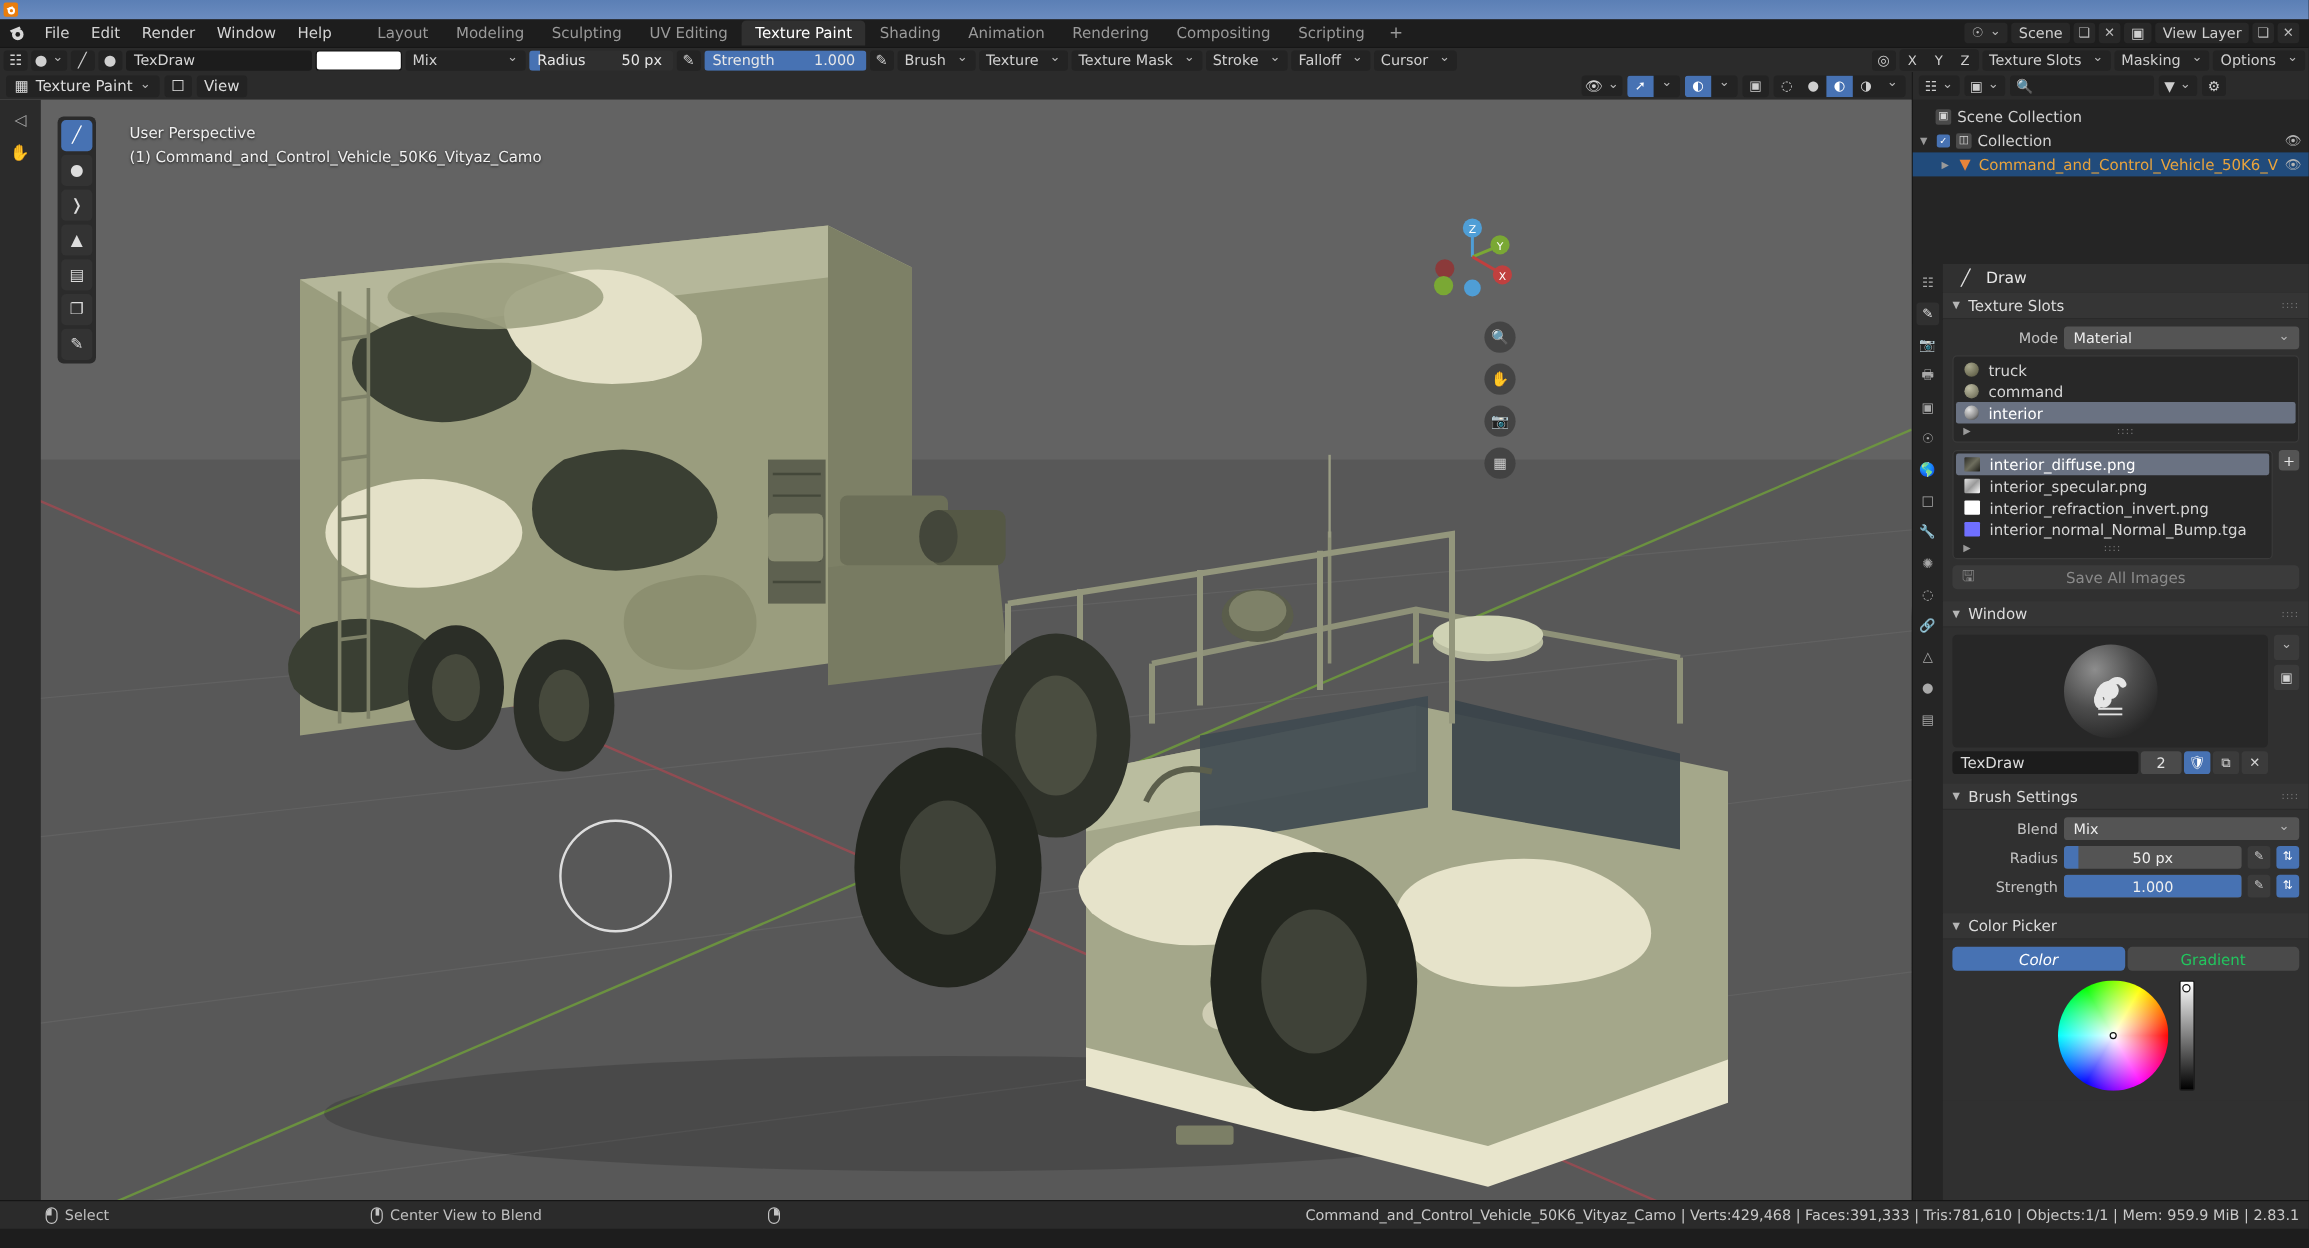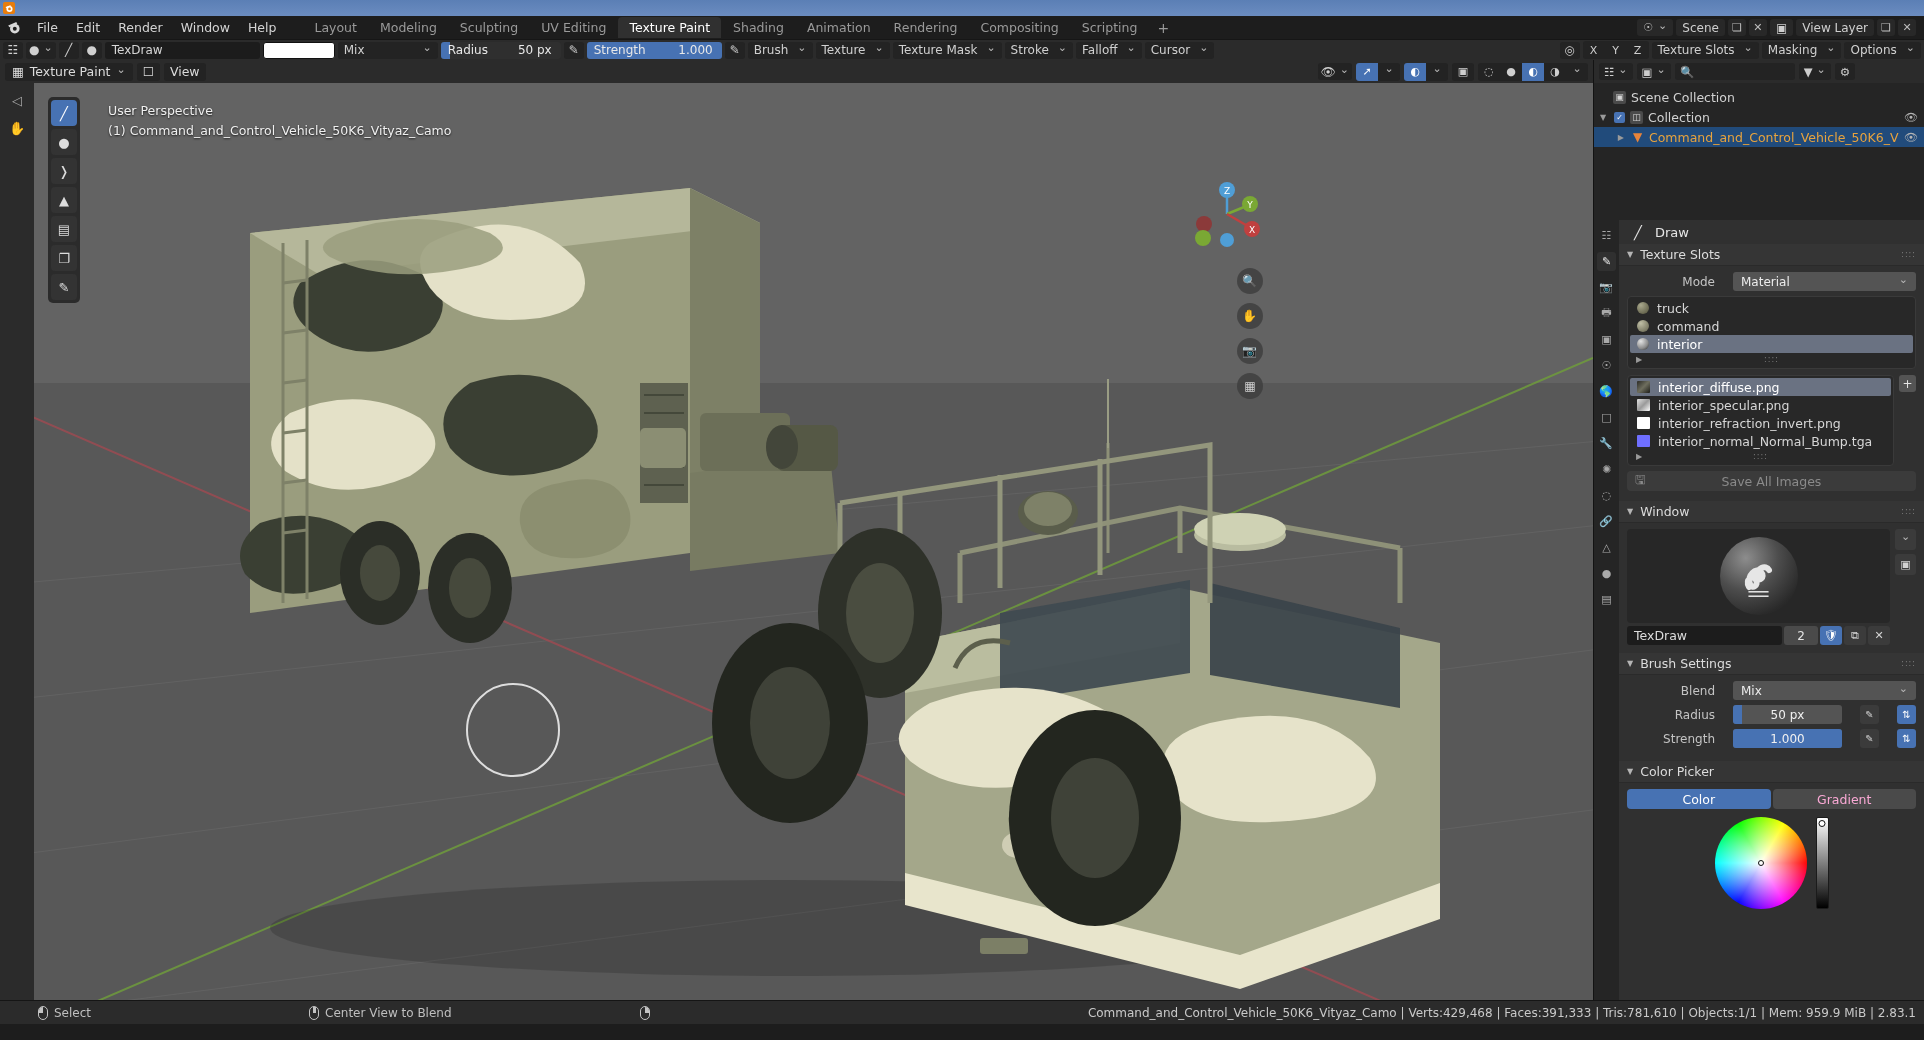--- a/index.html
+++ b/index.html
@@ -120,21 +120,21 @@
     color:#a9a9a9;border-radius:3px;}
   .ptab.active{background:#303030;color:#e8e8e8;}
   #propbody{flex:1;overflow:hidden;padding-bottom:2px;}
   .prop-header{height:24px;display:flex;align-items:center;gap:8px;padding:0 10px;background:#303030;}
   .prop-header .ph-ico{width:18px;height:18px;display:flex;align-items:center;justify-content:center;}
   .panel-title{height:22px;display:flex;align-items:center;gap:7px;padding:0 8px;background:#353535;
     font-size:12.5px;color:#dcdcdc;border-bottom:1px solid #2a2a2a;}
   .panel-title .dots{margin-left:auto;color:#7e7e7e;letter-spacing:1px;font-size:8px;}
   .tri-d{font-size:8px;color:#b5b5b5;}
   .panel-body{padding:6px 8px 8px 8px;background:#303030;}
-  .row{display:flex;align-items:center;gap:18px;margin-bottom:5px;}
+  .row{display:flex;align-items:center;gap:5px;margin-bottom:5px;}
   .row .lab{font-size:12px;color:#c4c4c4;text-align:right;width:88px;flex:none;}
   .ctrl-dd{flex:1;background:#545454;border-radius:3px;height:19px;display:flex;align-items:center;
     justify-content:space-between;padding:0 8px;font-size:12px;color:#ececec;}
   .listbox{background:#282828;border:1px solid #3a3a3a;border-radius:4px;padding:2px;margin-bottom:6px;}
   .lb-row{height:18px;display:flex;align-items:center;gap:8px;padding:0 7px;font-size:12.5px;
     color:#d6d6d6;border-radius:2px;}
   .lb-row.sel{background:#6a7282;color:#fff;}
   .mat-ball{width:12px;height:12px;border-radius:50%;}
   .lb-foot{height:13px;display:flex;align-items:center;justify-content:center;position:relative;}
   .lb-foot .tri{position:absolute;left:6px;}
@@ -166,22 +166,22 @@
   .bn-btn.on{background:#4772b3;color:#fff;}
   .sld{flex:1;height:19px;border-radius:3px;background:#545454;position:relative;overflow:hidden;
     display:flex;align-items:center;justify-content:center;font-size:12px;color:#f0f0f0;}
   .sld .f{position:absolute;left:0;top:0;bottom:0;background:#4772b3;}
   .sld span{position:relative;z-index:2;}
   .sbtn{width:19px;height:19px;border-radius:3px;background:#3b3b3b;display:flex;align-items:center;
     justify-content:center;font-size:10px;color:#d0d0d0;flex:none;}
   .sbtn.on{background:#4772b3;color:#fff;}
   .cp-tabs{display:flex;gap:2px;margin-bottom:6px;}
   .cp-tab{flex:1;height:20px;border-radius:4px;background:#4a4a4a;display:flex;align-items:center;
-    justify-content:center;font-size:12.5px;color:#f9a8d4;}
-  .cp-tab.on{background:#4772b3;color:#fff;}
+    justify-content:center;font-size:12.5px;color:#22c55e;}
+  .cp-tab.on{background:#4772b3;color:#fff;font-style:italic;}
   .cp-wrap{display:flex;gap:9px;align-items:flex-start;justify-content:center;padding-top:2px;}
   .colwheel{width:92px;height:92px;border-radius:50%;position:relative;
     background:
       radial-gradient(circle at center, rgba(255,255,255,1) 0%, rgba(255,255,255,0) 72%),
       conic-gradient(from 90deg,#ff0000,#ff00ff,#0000ff,#00ffff,#00ff00,#ffff00,#ff0000);}
   .cw-dot{position:absolute;left:50%;top:50%;width:6px;height:6px;border:1px solid #111;
     border-radius:50%;transform:translate(-50%,-50%);background:transparent;}
   .valbar{width:13px;height:92px;border-radius:2px;background:linear-gradient(180deg,#fff,#000);
     position:relative;border:1px solid #1b1b1b;}
   .valbar .handle{position:absolute;left:50%;top:2px;width:7px;height:7px;border-radius:50%;

